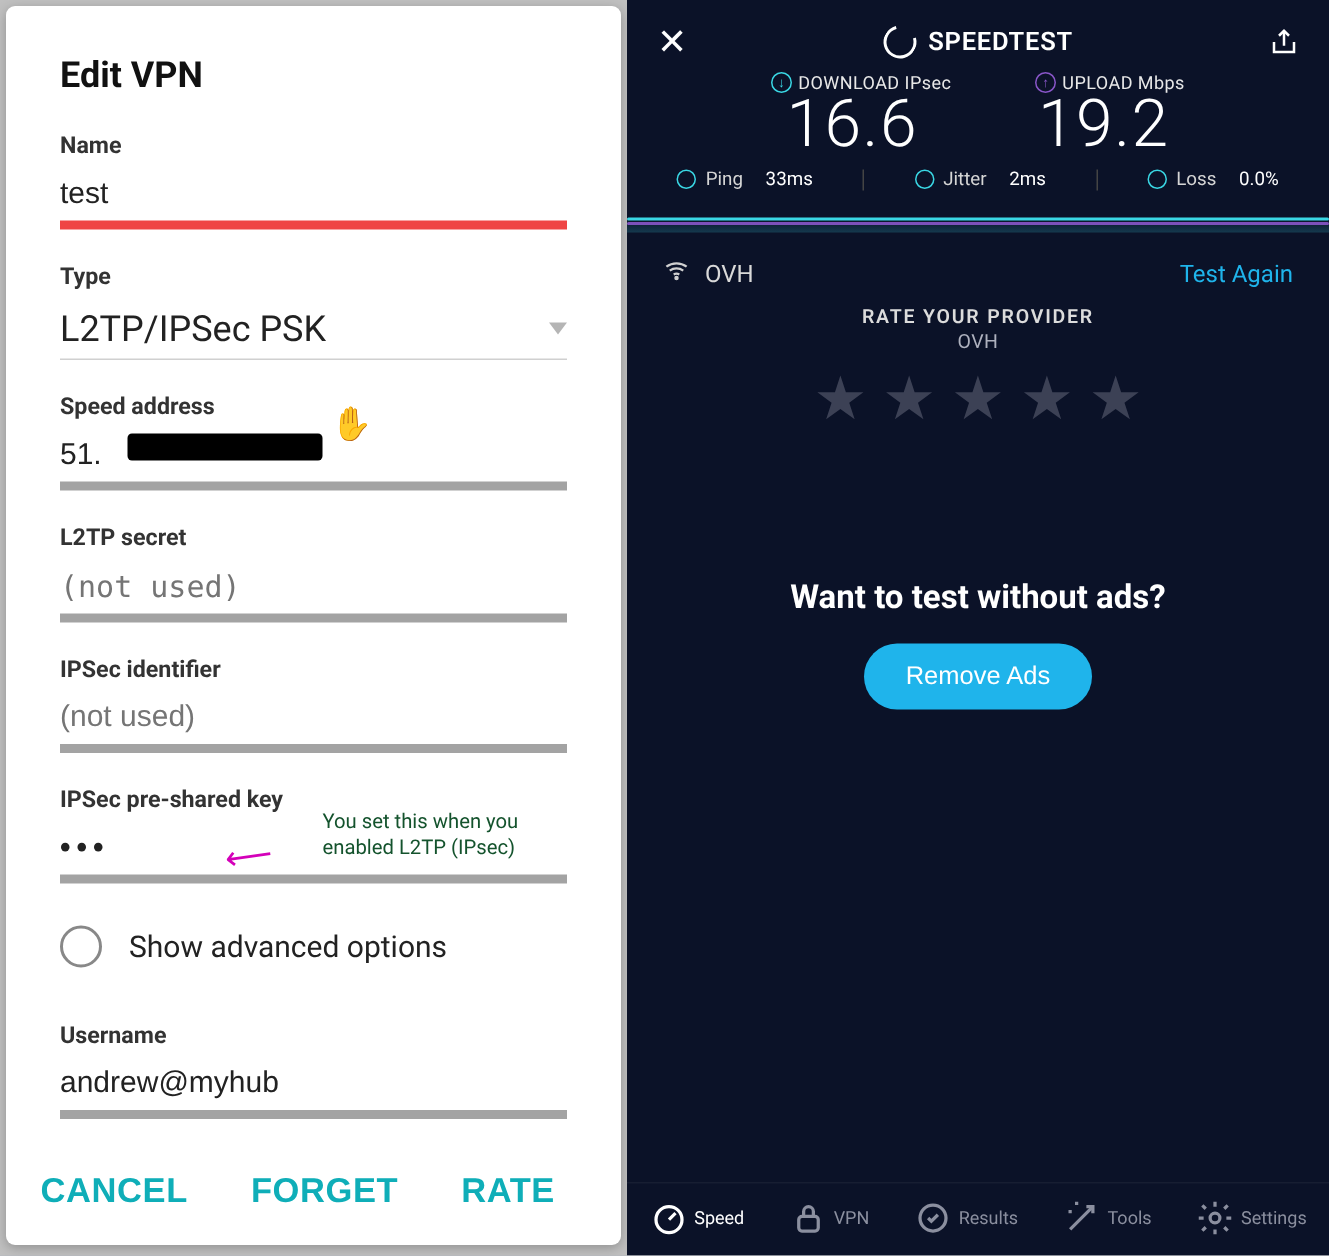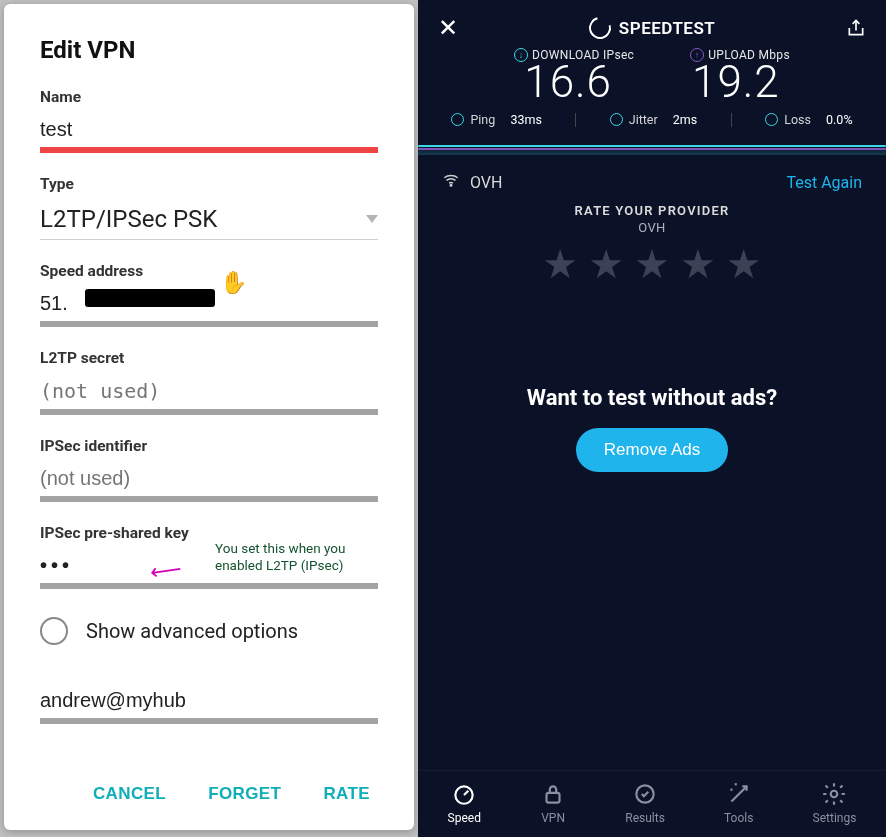--- a/index.html
+++ b/index.html
@@ -17,21 +17,21 @@
   .psk-row{position:relative;}
   .anno{position:absolute;left:175px;top:-6px;color:#14532d;font-size:13.5px;line-height:1.25;}
   .anno-arrow{position:absolute;left:110px;top:12px;color:#d400b9;font-size:22px;transform:rotate(-8deg);}
   .adv-row{display:flex;align-items:center;gap:18px;margin:6px 0 36px;}
   .adv-radio{width:24px;height:24px;border:2px solid #888;border-radius:50%;}
   .adv-label{font-size:20px;color:#222;}
   .server-row{position:relative;}
   .scribble{position:absolute;left:45px;top:5px;width:130px;height:18px;background:#000;border-radius:3px;}
   .hand{position:absolute;right:130px;top:-14px;color:#3b3b3b;font-size:22px;}
   .btn-row{display:flex;justify-content:flex-end;gap:34px;margin-top:auto;padding:6px 4px 8px;}
-  .d-btn{background:none;border:none;color:#0faeb8;font-size:17px;font-weight:700;letter-spacing:.4px;cursor:pointer;padding:6px 4px;}
+  .d-btn{background:none;border:none;color:#0faeb8;font-size:23px;font-weight:700;letter-spacing:.4px;cursor:pointer;padding:6px 4px;}
 
   
   .right{width:468px;height:837px;background:#0b1228;color:#fff;position:relative;display:flex;flex-direction:column;overflow:hidden;}
   .st-top{display:flex;align-items:center;justify-content:space-between;padding:14px 20px 0;}
   .x-icon{font-size:24px;color:#fff;cursor:pointer;}
   .share-icon{width:20px;height:20px;cursor:pointer;}
   .st-title{display:flex;align-items:center;gap:8px;color:#fff;font-weight:600;font-size:17px;letter-spacing:.5px;}
   .gauge-ic{width:18px;height:18px;border:2px solid #fff;border-radius:50%;border-top-color:transparent;transform:rotate(30deg);}
   .dl-up{display:flex;justify-content:center;gap:56px;margin-top:6px;}
   .mini-lbl{display:flex;align-items:center;gap:4px;font-size:12px;color:#e8e8e8;letter-spacing:.3px;}
@@ -53,21 +53,21 @@
   .prov-left{display:flex;align-items:center;gap:10px;color:#d9d9d9;}
   .wifi-ic{font-size:18px;}
   .test-again{color:#1fb4eb;font-size:16px;cursor:pointer;}
   .rate-h{text-align:center;color:#dcdcdc;font-size:13px;letter-spacing:1.2px;font-weight:600;margin-top:10px;}
   .rate-sub{text-align:center;color:#aeb1be;font-size:13px;letter-spacing:.3px;margin-top:2px;}
   .stars{display:flex;justify-content:center;gap:10px;margin-top:10px;}
   .star{font-size:40px;color:#3c4155;cursor:pointer;line-height:1;}
   .noads-head{text-align:center;color:#fff;font-size:22px;font-weight:700;margin-top:100px;}
   .remove-btn{display:block;margin:18px auto 0;background:#1fb4eb;color:#fff;border:none;border-radius:24px;padding:12px 28px;font-size:17px;cursor:pointer;}
   .tabbar{margin-top:auto;display:flex;justify-content:space-around;align-items:flex-end;padding:10px 0 12px;border-top:1px solid rgba(255,255,255,.05);}
-  .tab{display:flex;flex-direction:column;align-items:center;gap:4px;cursor:pointer;color:#8b8f9f;font-size:12px;}
+  .tab{display:flex;flex-direction:row;align-items:center;gap:4px;cursor:pointer;color:#8b8f9f;font-size:12px;}
   .tab.active{color:#fff;}
   .tab svg{width:26px;height:26px;}
   .tab.active svg{stroke:#fff;fill:none;}
 </style>
 </head>
 <body>
 
 <div class="wrap">
 
   <div class="left">
@@ -101,20 +101,21 @@
         <input class="field-input" style="letter-spacing: 4px; font-weight: 700;" value="•••">
         <div class="anno-arrow">⟵</div>
         <div class="anno">You set this when you enabled L2TP (IPsec)</div>
       </div>
 
       <div class="adv-row">
         <div class="adv-radio"></div>
         <div class="adv-label">Show advanced options</div>
       </div>
 
+      <div class="field-lbl">Username</div>
       <input class="field-input" value="andrew@myhub" style="">
 
       <div class="btn-row">
         <button class="d-btn">CANCEL</button>
         <button class="d-btn">FORGET</button>
         <button class="d-btn">RATE</button>
       </div>
     </div>
   </div>
 

